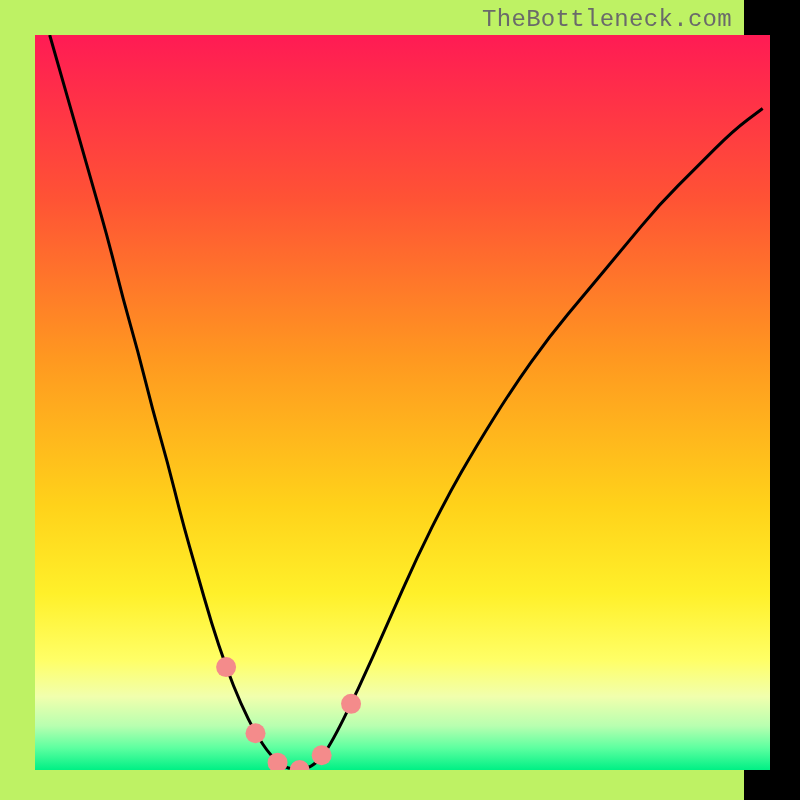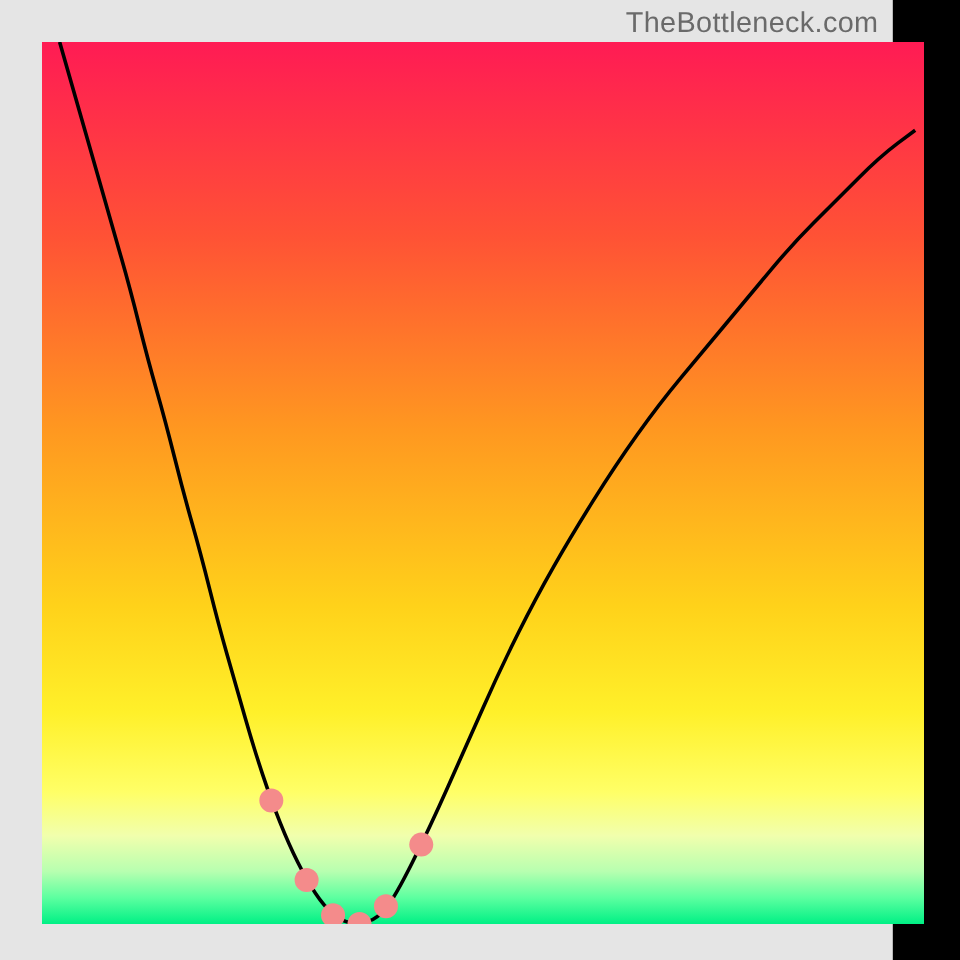--- a/index.html
+++ b/index.html
@@ -8,21 +8,22 @@
     width: 800px;
     height: 800px;
     background: #000;
     overflow: hidden;
     font-family: Arial, Helvetica, sans-serif;
   }
   .outer {
     position: relative;
     width: 744px;
     height: 800px;
-    background: #e5e5e5;
+    background: #bef264;
+    font-family: Liberation Mono, monospace;
   }
   .watermark {
     position: absolute;
     top: 6px;
     right: 12px;
     color: #6a6a6a;
     font-size: 24px;
     font-weight: 500;
     letter-spacing: 0.3px;
     z-index: 10;

